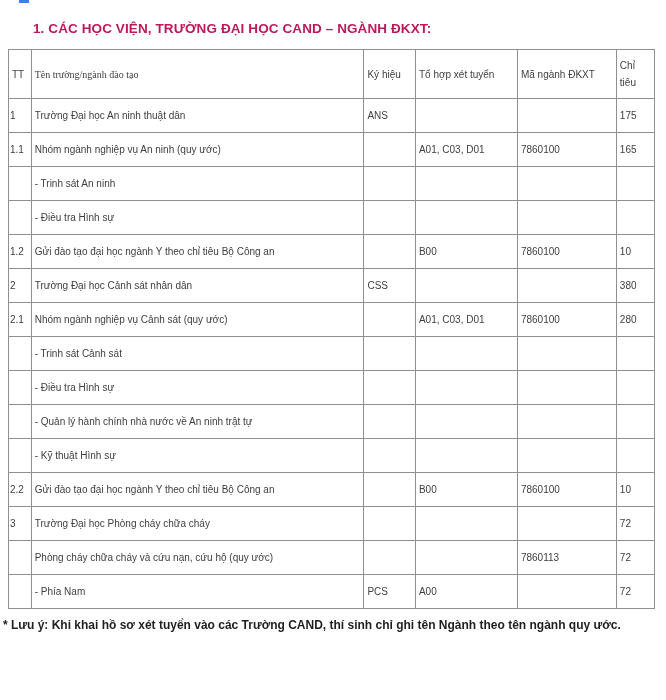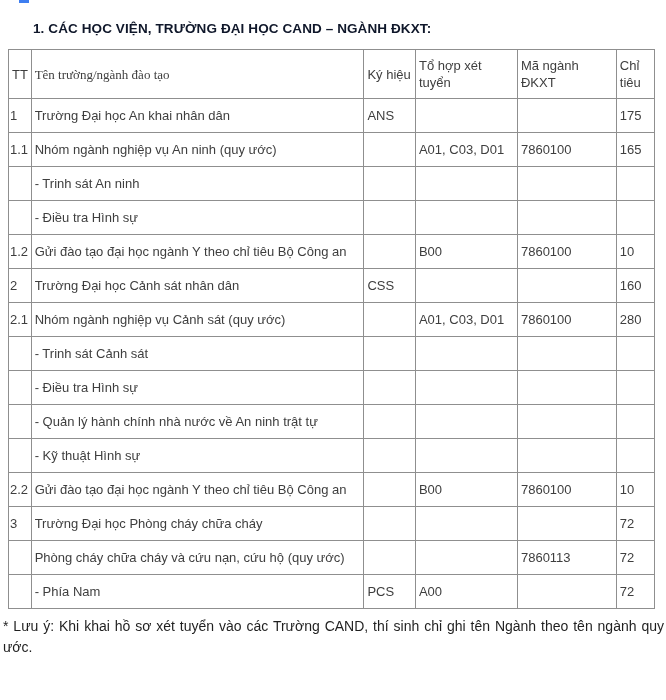--- a/index.html
+++ b/index.html
@@ -15,29 +15,29 @@
   .link-fragment {
     position: absolute;
     left: 19px; top: 0;
     width: 10px; height: 3px;
     background: #3e7ef0;
   }
   .title {
     margin: 21px 10px 0 33px;
     font-size: 13.5px;
     font-weight: bold;
-    color: #0f172a;
+    color: #be185d;
     letter-spacing: 0.1px;
   }
   table.admissions {
     border-collapse: collapse;
     table-layout: fixed;
     width: 647px;
     margin: 13px 0 0 8px;
-    font-size: 13px;
+    font-size: 10px;
     color: #3e3e3e;
   }
   .admissions th, .admissions td {
     border: 1px solid #8f8f8f;
     vertical-align: middle;
     text-align: left;
     font-weight: normal;
     padding: 8px 3px;
     line-height: 17px;
     overflow: hidden;
@@ -48,22 +48,22 @@
   .c-name{ width: 323px; font-family: Liberation Serif, serif; }
   .c-sym { width: 50px; }
   .c-comb{ width: 99px; }
   .c-code{ width: 96px; }
   .c-quota{ width: 37px; }
   .admissions td.cell-tt { padding-left: 1px; padding-right: 0; }
   .jus { text-align: justify; }
   .note {
     margin: 7px 0 0 3px;
     width: 661px;
-    font-size: 14px;
-    font-weight: normal;
+    font-size: 12px;
+    font-weight: bold;
     color: #1f1f1f;
     line-height: 1.5;
     text-align: justify;
   }
 </style>
 </head>
 <body>
 
 <div>
 
@@ -86,21 +86,21 @@
         <th class="c-name">Tên trường/ngành đào tạo</th>
         <th class="c-sym">Ký hiệu</th>
         <th class="c-comb jus">Tổ hợp xét tuyển</th>
         <th class="c-code jus">Mã ngành ĐKXT</th>
         <th class="c-quota">Chỉ tiêu</th>
       </tr>
     </thead>
     <tbody>
       <tr>
         <td class="cell-tt">1</td>
-        <td>Trường Đại học An khai nhân dân</td>
+        <td>Trường Đại học An ninh thuật dân</td>
         <td>ANS</td>
         <td></td>
         <td></td>
         <td>175</td>
       </tr>
       <tr>
         <td class="cell-tt">1.1</td>
         <td>Nhóm ngành nghiệp vụ An ninh (quy ước)</td>
         <td></td>
         <td>A01, C03, D01</td>
@@ -130,21 +130,21 @@
         <td>B00</td>
         <td>7860100</td>
         <td>10</td>
       </tr>
       <tr>
         <td class="cell-tt">2</td>
         <td>Trường Đại học Cảnh sát nhân dân</td>
         <td>CSS</td>
         <td></td>
         <td></td>
-        <td>160</td>
+        <td>380</td>
       </tr>
       <tr>
         <td class="cell-tt">2.1</td>
         <td>Nhóm ngành nghiệp vụ Cảnh sát (quy ước)</td>
         <td></td>
         <td>A01, C03, D01</td>
         <td>7860100</td>
         <td>280</td>
       </tr>
       <tr>

